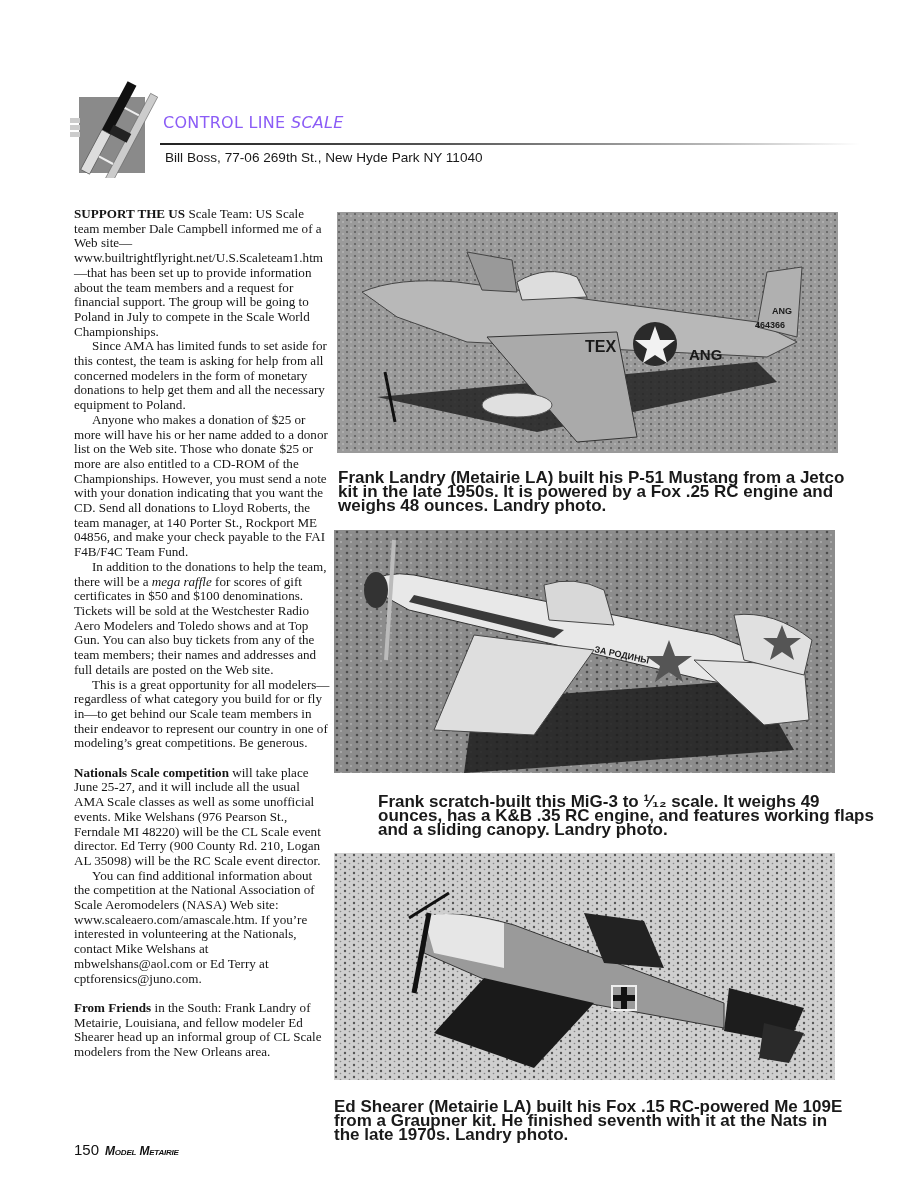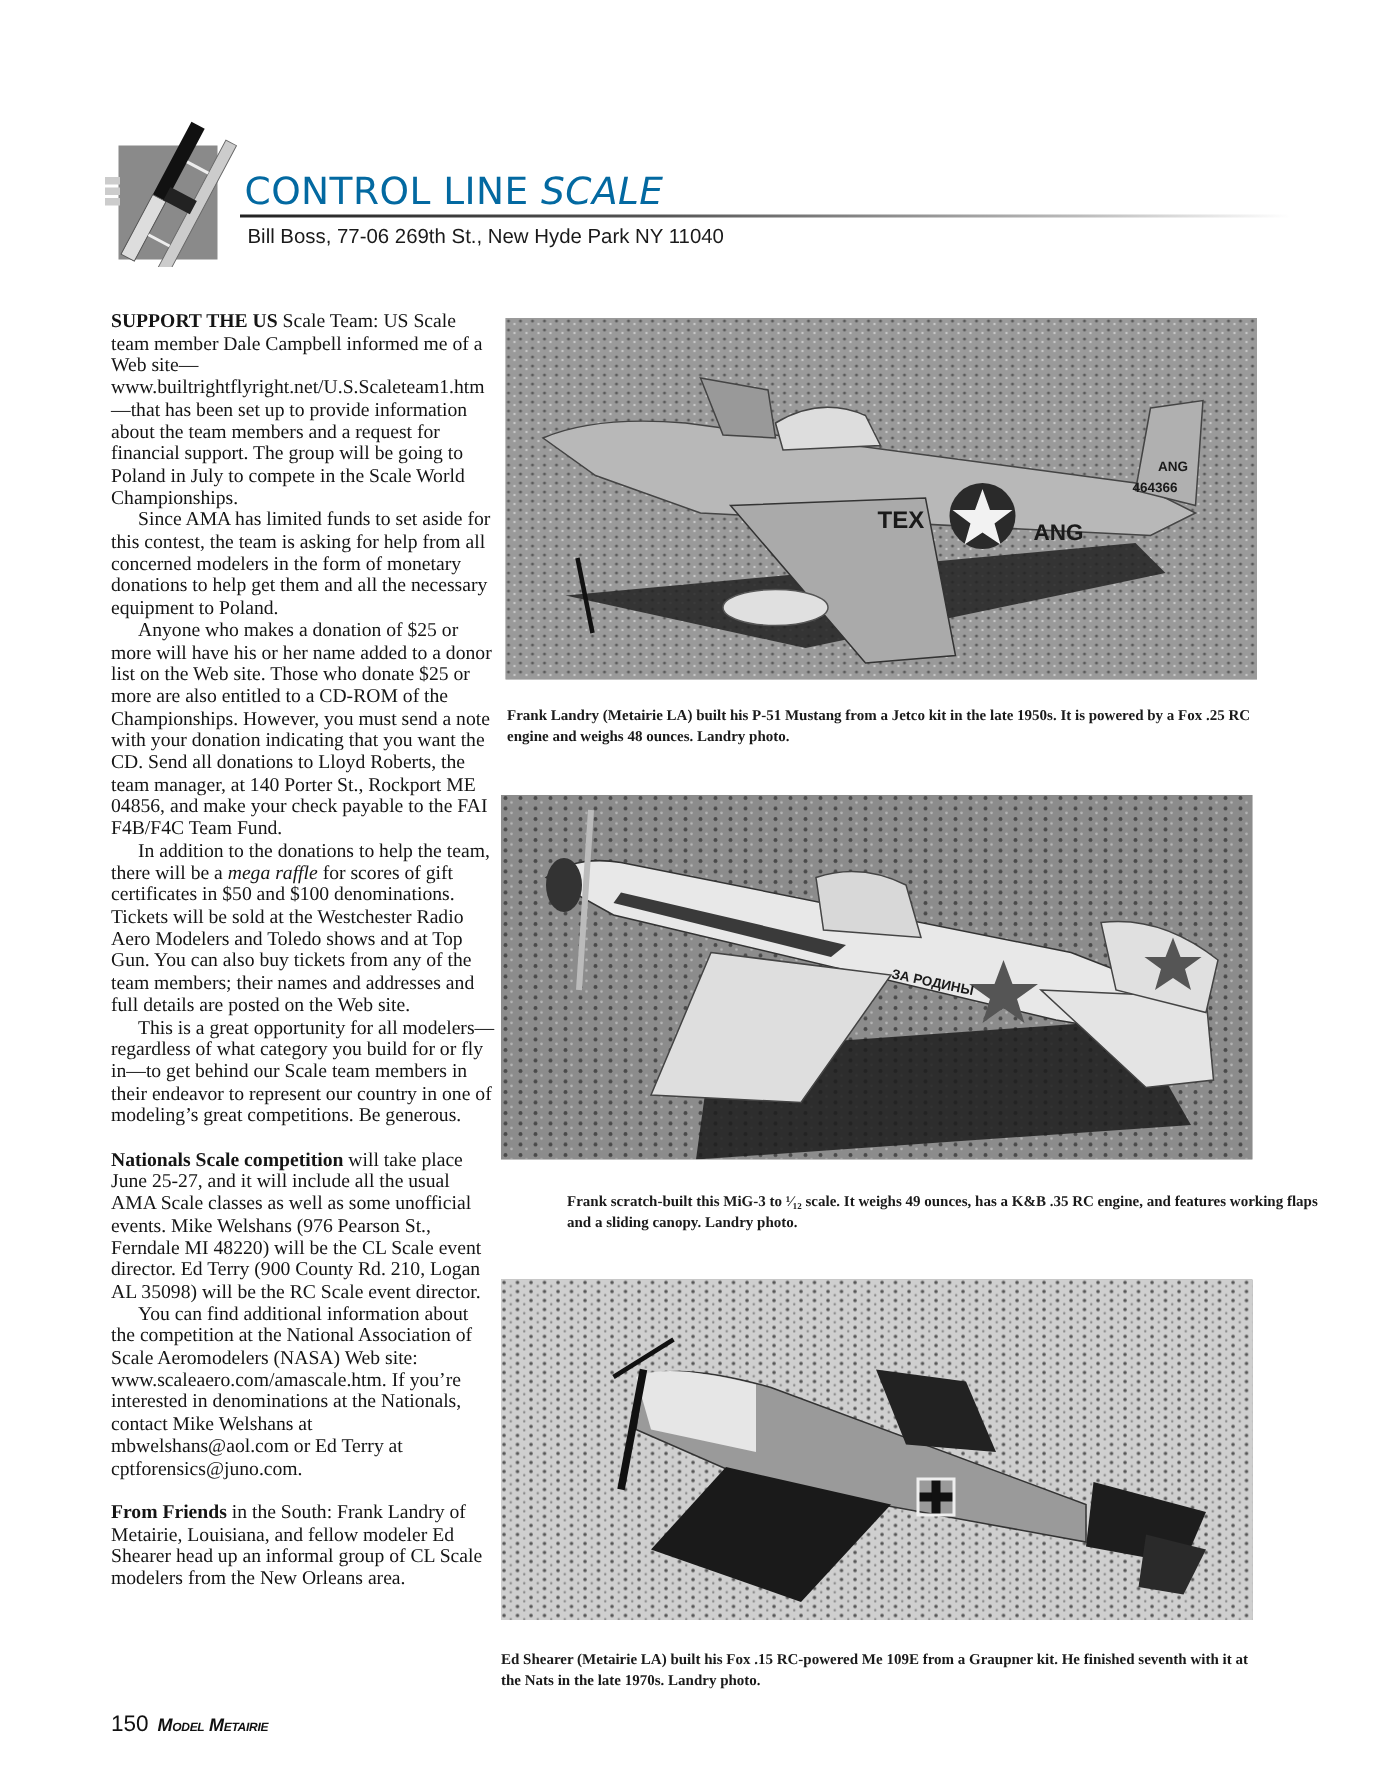--- a/index.html
+++ b/index.html
@@ -2,36 +2,36 @@
 <html><head>
 <meta charset="utf-8">
 <style>
   html, body { margin: 0; padding: 0; background: #ffffff; }
   body { width: 916px; height: 1185px; position: relative; overflow: hidden; color: #111; }
 
   .header-logo { position: absolute; left: 68px; top: 70px; width: 90px; height: 108px; }
   .header-logo .box { position: absolute; left: 11px; top: 27px; width: 66px; height: 76px; background: #8a8a8a; }
   .header-logo svg { position: absolute; left: 0; top: 0; }
 
-  .column-title { position: absolute; left: 163px; top: 113px; font-family: "DejaVu Sans", sans-serif; font-size: 25px; letter-spacing: 0.3px; color: #0369a1; white-space: nowrap; }
+  .column-title { position: absolute; left: 163px; top: 113px; font-family: "DejaVu Sans", sans-serif; font-size: 16px; letter-spacing: 0.3px; color: #8b5cf6; white-space: nowrap; }
   .column-title .it { font-style: italic; }
   .title-rule { position: absolute; left: 160px; top: 143px; width: 700px; height: 2px;
     background: linear-gradient(to right, #222 0%, #555 40%, #bbb 80%, #fff 100%); }
   .byline { position: absolute; left: 165px; top: 150px; font-family: "Liberation Sans", sans-serif; font-size: 13.6px; color: #1a1a1a; white-space: nowrap; }
 
   .text-column { position: absolute; left: 74px; top: 207px; width: 256px; font-family: "Liberation Serif", serif; font-size: 13.1px; line-height: 14.7px; color: #151515; }
   .text-column p { margin: 0; text-align: left; }
   .text-column p.indent { text-indent: 18px; }
   .text-column p.gap { margin-top: 14.7px; }
   .text-column b { font-weight: bold; }
   .text-column i { font-style: italic; }
 
   .photo { position: absolute; overflow: hidden; background: #8f8f8f; }
   .photo svg { display: block; }
-  .caption { position: absolute; font-family: Liberation Serif, serif; font-weight: bold; font-size: 10px; line-height: 14.2px; color: #1a1a1a; width: 510px; }
+  .caption { position: absolute; font-family: Liberation Sans, sans-serif; font-weight: bold; font-size: 17px; line-height: 14.2px; color: #1a1a1a; width: 510px; }
 
   .folio { position: absolute; left: 74px; top: 1141px; font-family: "Liberation Sans", sans-serif; white-space: nowrap; }
   .folio .num { font-weight: normal; font-size: 15px; color: #111; }
   .folio .mag { font-weight: bold; font-style: italic; font-size: 12px; margin-left: 6px; font-variant: small-caps; letter-spacing: -0.2px; }
 </style>
 </head>
 <body>
 
 <div class="header-logo">
   <div class="box"></div>
@@ -54,21 +54,21 @@
 <div class="byline">Bill Boss, 77-06 269th St., New Hyde Park NY 11040</div>
 
 <div class="text-column">
   <p><b>SUPPORT THE US</b><span> Scale Team: US Scale team member Dale Campbell informed me of a Web site—www.builtrightflyright.net/U.S.Scaleteam1.htm—that has been set up to provide information about the team members and a request for financial support. The group will be going to Poland in July to compete in the Scale World Championships.</span></p>
   <p class="indent">Since AMA has limited funds to set aside for this contest, the team is asking for help from all concerned modelers in the form of monetary donations to help get them and all the necessary equipment to Poland.</p>
   <p class="indent">Anyone who makes a donation of $25 or more will have his or her name added to a donor list on the Web site. Those who donate $25 or more are also entitled to a CD-ROM of the Championships. However, you must send a note with your donation indicating that you want the CD. Send all donations to Lloyd Roberts, the team manager, at 140 Porter St., Rockport ME 04856, and make your check payable to the FAI F4B/F4C Team Fund.</p>
   <p class="indent"><span>In addition to the donations to help the team, there will be a </span><i>mega raffle</i><span> for scores of gift certificates in $50 and $100 denominations. Tickets will be sold at the Westchester Radio Aero Modelers and Toledo shows and at Top Gun. You can also buy tickets from any of the team members; their names and addresses and full details are posted on the Web site.</span></p>
   <p class="indent">This is a great opportunity for all modelers—regardless of what category you build for or fly in—to get behind our Scale team members in their endeavor to represent our country in one of modeling’s great competitions. Be generous.</p>
 
   <p class="gap"><b>Nationals Scale competition</b><span> will take place June 25-27, and it will include all the usual AMA Scale classes as well as some unofficial events. Mike Welshans (976 Pearson St., Ferndale MI 48220) will be the CL Scale event director. Ed Terry (900 County Rd. 210, Logan AL 35098) will be the RC Scale event director.</span></p>
-  <p class="indent">You can find additional information about the competition at the National Association of Scale Aeromodelers (NASA) Web site: www.scaleaero.com/amascale.htm. If you’re interested in denominations at the Nationals, contact Mike Welshans at mbwelshans@aol.com or Ed Terry at cptforensics@juno.com.</p>
+  <p class="indent">You can find additional information about the competition at the National Association of Scale Aeromodelers (NASA) Web site: www.scaleaero.com/amascale.htm. If you’re interested in volunteering at the Nationals, contact Mike Welshans at mbwelshans@aol.com or Ed Terry at cptforensics@juno.com.</p>
 
   <p class="gap"><b>From Friends</b><span> in the South: Frank Landry of Metairie, Louisiana, and fellow modeler Ed Shearer head up an informal group of CL Scale modelers from the New Orleans area.</span></p>
 </div>
 
 <div class="photo" style="left:337px; top:212px; width:501px; height:241px;">
   <svg width="501" height="241" viewBox="0 0 501 241">
     <defs>
       <pattern id="gravel1" width="8" height="6" patternUnits="userSpaceOnUse">
         <rect width="8" height="6" fill="#9a9a9a"></rect>
         <circle cx="2" cy="2" r="1" fill="#5a5a5a"></circle>

